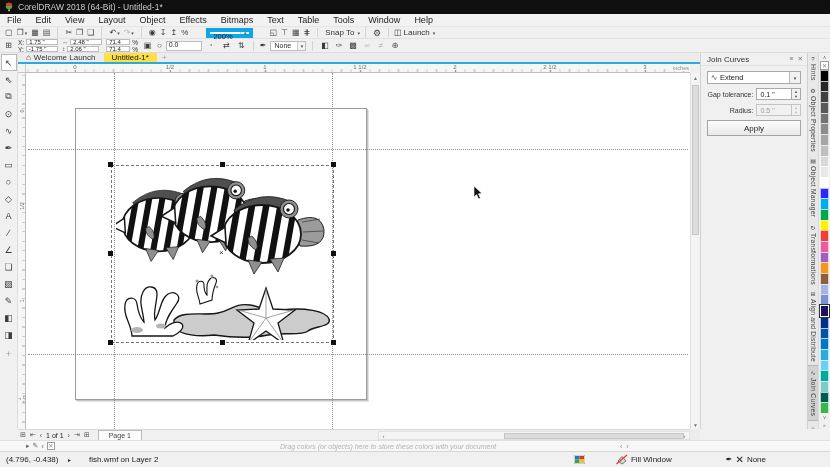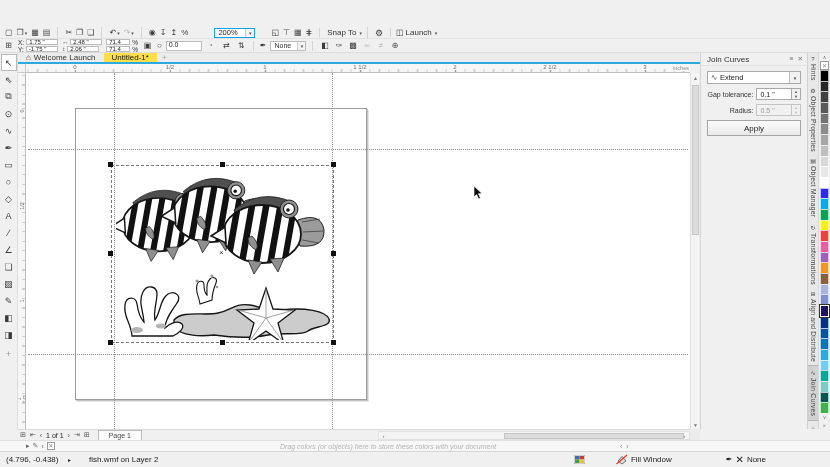--- a/index.html
+++ b/index.html
@@ -19,22 +19,22 @@
 
   
   #toolbar{position:absolute;left:0;top:27px;width:830px;height:12px;display:flex;align-items:center;
            padding-left:3px;border-bottom:1px solid #e2e2e2}
   .ticon{display:flex;align-items:center;justify-content:center;height:11px;padding:0 2px;color:#3c3c3c}
   .ticon .g{font-size:8px;line-height:10px}
   .ticon.sep{border-left:1px solid #d4d4d4;margin-left:5px;padding-left:7px}
   .ticon.dis{color:#b9b9b9}
   .caret{display:none;font-size:5px;color:#555;margin-left:1px}
   .caret.on{display:inline}
-  .combo{display:flex;align-items:flex-end;height:10px;border:1px solid #0ea5e9;background:#fff;
-         font-size:7.5px;margin:0 4px 0 24px}
+  .combo{display:flex;align-items:flex-start;height:10px;border:4px solid #0ea5e9;background:#fff;
+         font-size:7.5px;margin:0 4px 0 16px}
   .combo .cv{padding:0 3px;min-width:30px}
   .combo .cb{width:9px;height:100%;border-left:1px solid #c9c9c9;display:flex;align-items:center;
              justify-content:center;font-size:5px;color:#555;background:#f3f3f3}
   .tlabel{font-size:8px;color:#333;margin:0 2px}
   .tgroup{display:flex;align-items:center;border-left:1px solid #d4d4d4;margin-left:5px;padding-left:5px}
 
   
   #propbar{position:absolute;left:0;top:39px;width:830px;height:14px;display:flex;align-items:center;
            gap:4px;padding-left:3px;border-bottom:1px solid #dcdcdc;font-size:6.5px;color:#333}
   .stack{display:flex;flex-direction:column;justify-content:center;gap:1px}
@@ -178,21 +178,46 @@
   #status .penx{font-size:8px;color:#222}
   .gap18{width:18px}
 
   svg{display:block}
 </style>
 </head>
 <body>
 
 <div id="app">
 
-
+  <div id="titlebar">
+    <span>
+      <svg width="10" height="11" viewBox="0 0 10 11">
+        <circle cx="5" cy="4" r="3.2" fill="#3bb54a"></circle>
+        <path d="M1.8,4 A3.2,3.2 0 0 1 8.2,4 Z" fill="#ee3124"></path>
+        <rect x="4" y="7.4" width="2" height="1.8" fill="#f7941d"></rect>
+      </svg>
+    </span>
+    <span class="ttl">CorelDRAW 2018 (64-Bit) - Untitled-1*</span>
+  </div>
+
+  <div id="menubar">
+
+  <span class="mi">File</span>
+      <span class="mi">Edit</span>
+      <span class="mi">View</span>
+      <span class="mi">Layout</span>
+      <span class="mi">Object</span>
+      <span class="mi">Effects</span>
+      <span class="mi">Bitmaps</span>
+      <span class="mi">Text</span>
+      <span class="mi">Table</span>
+      <span class="mi">Tools</span>
+      <span class="mi">Window</span>
+      <span class="mi">Help</span>
+    </div>
 
   <div id="toolbar">
     <span style="display:flex;align-items:center">
 
     <span class="ticon">
           <span class="g">▢</span>
 
         </span>
         <span class="ticon">
           <span class="g">❒</span>

